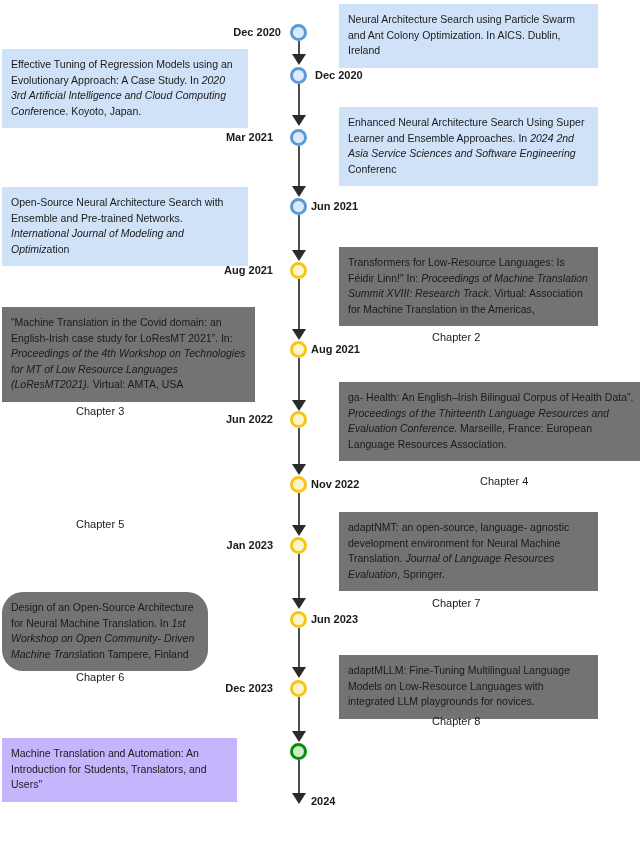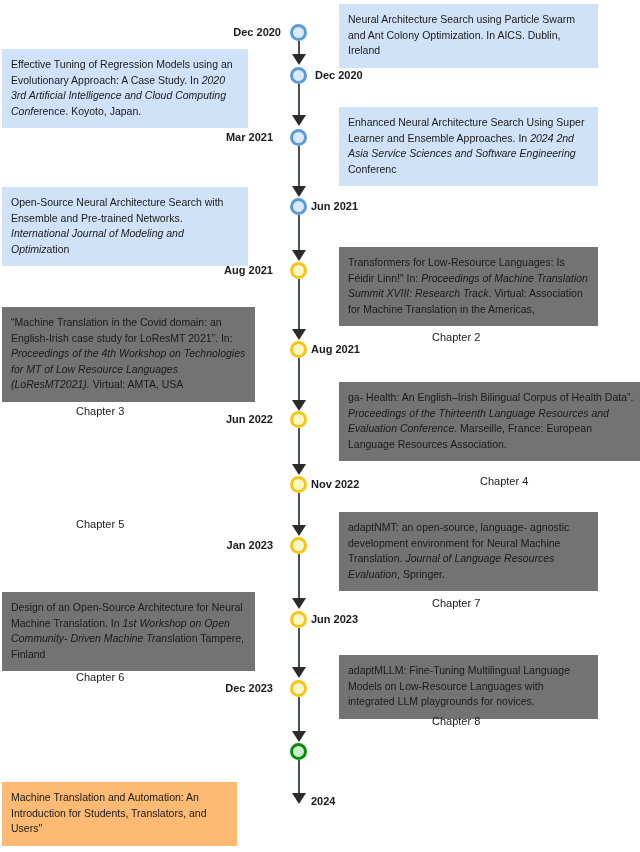--- a/index.html
+++ b/index.html
@@ -66,21 +66,21 @@
   .box {
     position: absolute;
     box-sizing: border-box;
     padding: 8px 9px 9px 9px;
     font-size: 10.5px;
     line-height: 15.5px;
     color: #1a1a1a;
   }
   .box.blue  { background: #cfe2f7; }
   .box.yellow{ background: #737373; }
-  .box.green { background: #fdba74; margin-top: 44px; }
+  .box.green { background: #c4b5fd; }
   .box i { font-style: italic; }
 
   
   .chapter {
     position: absolute;
     font-size: 11px;
     color: #1a1a1a;
     white-space: nowrap;
   }
 
@@ -208,21 +208,21 @@
 
   <div class="box yellow" style="left:339px;top:382px;width:305px;">
     <span>ga- Health: An English–Irish Bilingual Corpus of Health Data”. </span><i>Proceedings of the Thirteenth Language Resources and Evaluation Conference.</i><span> Marseille, France: European Language Resources Association.</span>
   </div>
 
 
   <div class="box yellow" style="left:339px;top:512px;width:259px;">
     <span>adaptNMT: an open-source, language- agnostic development environment for Neural Machine Translation. </span><i>Journal of Language Resources Evaluation</i><span>, Springer.</span>
   </div>
 
-  <div class="box yellow" style="left:2px;top:592px;width:253px;">
+  <div class="box yellow" style="left:2px;top:592px;width:206px;border-radius:21px;">
     <span>Design of an Open-Source Architecture for Neural Machine Translation. In </span><i>1st Workshop on Open Community- Driven Machine Trans</i><span>lation Tampere, Finland</span>
   </div>
 
   <div class="box yellow" style="left:339px;top:655px;width:259px;">
     <span>adaptMLLM: Fine-Tuning Multilingual Language Models on Low-Resource Languages with integrated LLM playgrounds for novices.</span><i></i><span></span>
   </div>
 
   <div class="box green" style="left:2px;top:738px;width:235px;">
     <span>Machine Translation and Automation: An Introduction for Students, Translators, and Users"</span><i></i><span></span>
   </div>

